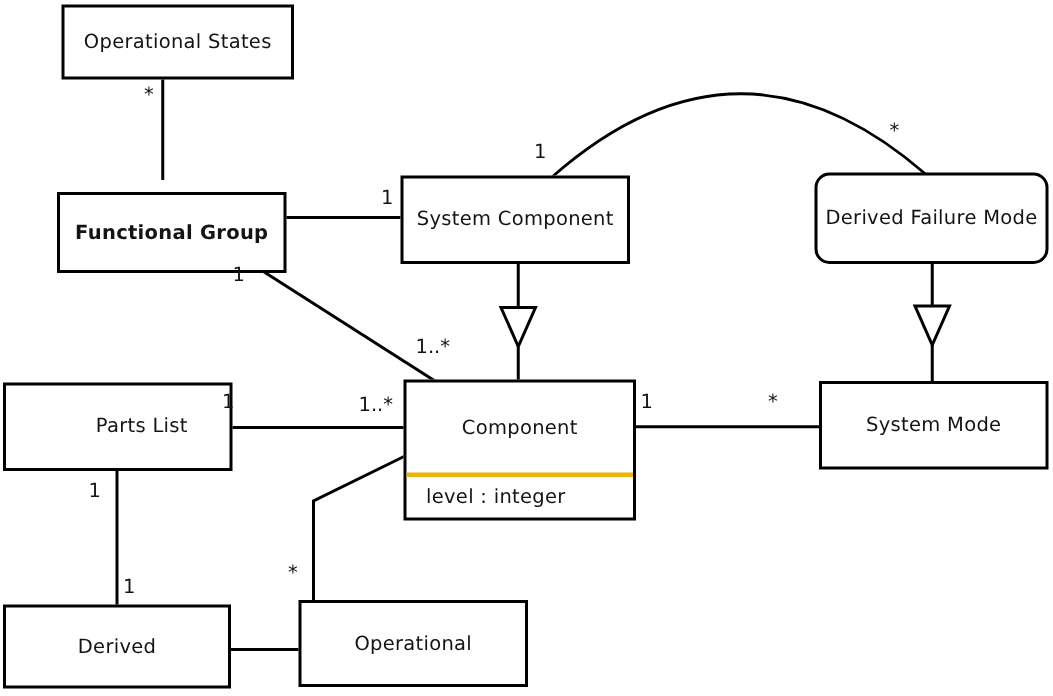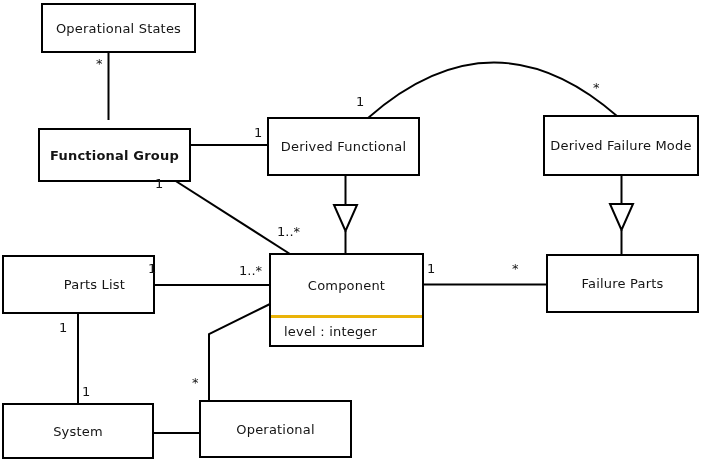--- a/index.html
+++ b/index.html
@@ -93,46 +93,46 @@
 
   <div class="uml-box" style="left:41px; top:3px; width:155px; height:50px;">
     <span>Operational States</span>
   </div>
 
   <div class="uml-box" style="left:38px; top:128px; width:153px; height:54px;font-weight:bold;">
     <span>Functional Group</span>
   </div>
 
   <div class="uml-box" style="left:267px; top:117px; width:153px; height:59px;">
-    <span>Derived Functional</span>
+    <span>System Component</span>
   </div>
 
-  <div class="uml-box" style="left:543px; top:115px; width:156px; height:61px;">
+  <div class="uml-box" style="left:543px; top:115px; width:156px; height:61px;border-radius:10px;">
     <span>Derived Failure Mode</span>
   </div>
 
   <div class="uml-box" style="left:2px; top:255px; width:153px; height:59px;padding-left:32px;">
     <span>Parts List</span>
   </div>
 
   <div class="uml-box-2c" style="left:269px; top:253px; width:155px; height:94px;">
     <div class="comp-name">
       <span>Component</span>
     </div>
     <div class="comp-attr">
       <span>level : integer</span>
     </div>
   </div>
 
   <div class="uml-box" style="left:546px; top:254px; width:153px; height:59px;">
-    <span>Failure Parts</span>
+    <span>System Mode</span>
   </div>
 
   <div class="uml-box" style="left:2px; top:403px; width:152px; height:56px;">
-    <span>System</span>
+    <span>Derived</span>
   </div>
 
   <div class="uml-box" style="left:199px; top:400px; width:153px; height:58px;">
     <span>Operational</span>
   </div>
 
   <span class="mult" style="left:96px; top:57px;">*</span>
   <span class="mult" style="left:254px; top:126px;">1</span>
   <span class="mult" style="left:356px; top:95px;">1</span>
   <span class="mult" style="left:593px; top:81px;">*</span>

